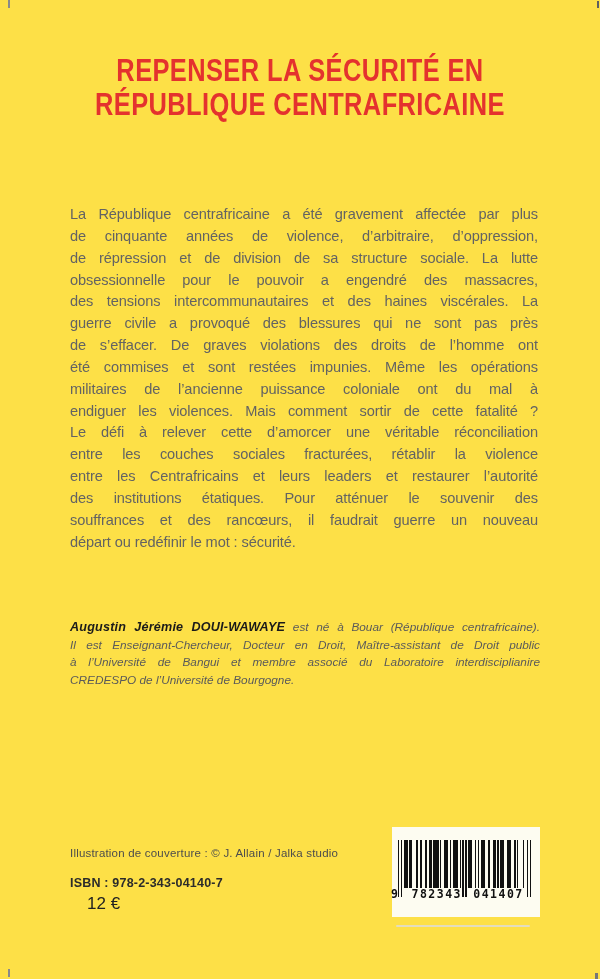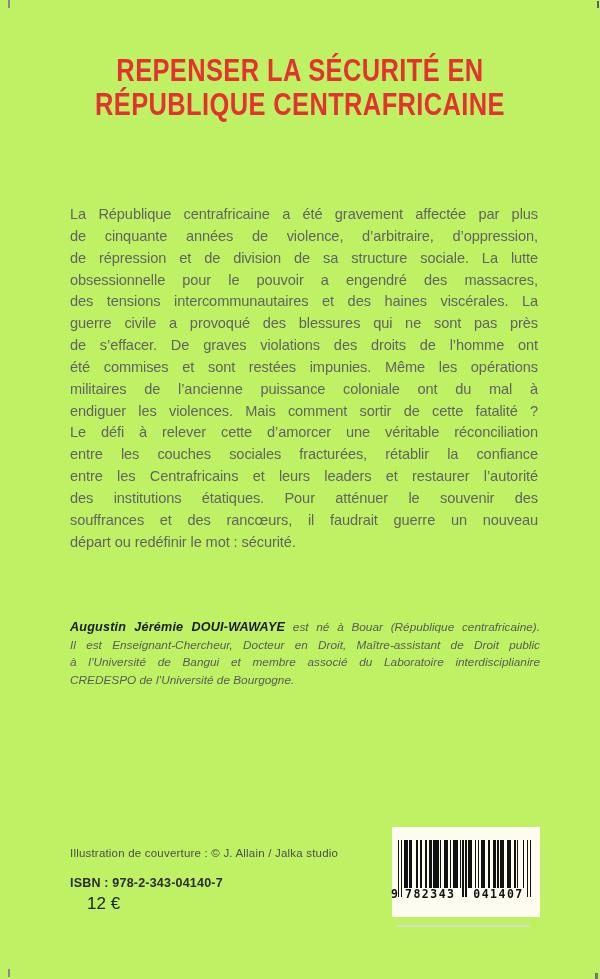--- a/index.html
+++ b/index.html
@@ -1,18 +1,18 @@
 <!DOCTYPE html>
 <html><head>
 <meta charset="utf-8">
 <style>
   html,body { margin:0; padding:0; background:#e9e9e9; }
   .page {
     position:relative; width:600px; height:979px; margin:0 auto;
-    background:#bef264; overflow:hidden;
+    background:#fde047; overflow:hidden;
     font-family:"Liberation Sans", sans-serif;
   }
   
   .crop { position:absolute; background:#8a8a8a; }
   .crop.tl { left:8px;  top:0;      width:2px; height:8px; }
   .crop.tr { left:597px; top:1px;   width:2px; height:7px; background:#5f5f5f; }
   .crop.bl { left:8px;  top:969px;  width:2px; height:8px; }
   .crop.br { left:595px; top:973px; width:3px; height:6px; background:#777; }
 
   
@@ -45,21 +45,21 @@
   .price  { position:absolute; left:70px; top:894px; font-size:17px; color:#222;margin-left:17px; }
 
   
   .barcode-box { position:absolute; left:392px; top:827px; width:148px; height:90px; background:#fdfcf1; }
   .barcode-box svg { position:absolute; left:6px; top:13px; }
   .bc-digit, .bc-group {
     position:absolute; top:60px; font-family:"DejaVu Sans Mono", monospace;
     font-size:11.5px; font-weight:bold; color:#111;
   }
   .bc-digit  { left:-1px; }
-  .bc-group1 { left:13px; width:57px; text-align:left; letter-spacing:1.5px; }
+  .bc-group1 { left:13px; width:57px; text-align:right; letter-spacing:1.5px; }
   .bc-group2 { left:78px; width:57px; text-align:center; letter-spacing:1.5px; }
   .barcode-shadow { position:absolute; left:396px; top:925px; width:134px; height:2px; background:#dcdcdc; opacity:.8; border-radius:1px; }
 </style>
 </head>
 <body>
 
 <div class="page">
 
   <div class="crop tl"></div>
   <div class="crop tr"></div>
@@ -76,21 +76,21 @@
     <div class="syn-line">de cinquante années de violence, d’arbitraire, d’oppression,</div>
     <div class="syn-line">de répression et de division de sa structure sociale. La lutte</div>
     <div class="syn-line">obsessionnelle pour le pouvoir a engendré des massacres,</div>
     <div class="syn-line">des tensions intercommunautaires et des haines viscérales. La</div>
     <div class="syn-line">guerre civile a provoqué des blessures qui ne sont pas près</div>
     <div class="syn-line">de s’effacer. De graves violations des droits de l’homme ont</div>
     <div class="syn-line">été commises et sont restées impunies. Même les opérations</div>
     <div class="syn-line">militaires de l’ancienne puissance coloniale ont du mal à</div>
     <div class="syn-line">endiguer les violences. Mais comment sortir de cette fatalité ?</div>
     <div class="syn-line">Le défi à relever cette d’amorcer une véritable réconciliation</div>
-    <div class="syn-line">entre les couches sociales fracturées, rétablir la confiance</div>
+    <div class="syn-line">entre les couches sociales fracturées, rétablir la violence</div>
     <div class="syn-line">entre les Centrafricains et leurs leaders et restaurer l’autorité</div>
     <div class="syn-line">des institutions étatiques. Pour atténuer le souvenir des</div>
     <div class="syn-line">souffrances et des rancœurs, il faudrait guerre un nouveau</div>
     <div class="syn-line last">départ ou redéfinir le mot : sécurité.</div>
   </div>
 
   <div class="bio">
     <div class="bio-line"><span class="bio-name">Augustin Jérémie DOUI-WAWAYE</span><span> est né à Bouar (République centrafricaine).</span></div>
     <div class="bio-line">Il est Enseignant-Chercheur, Docteur en Droit, Maître-assistant de Droit public</div>
     <div class="bio-line">à l’Université de Bangui et membre associé du Laboratoire interdisciplianire</div>

